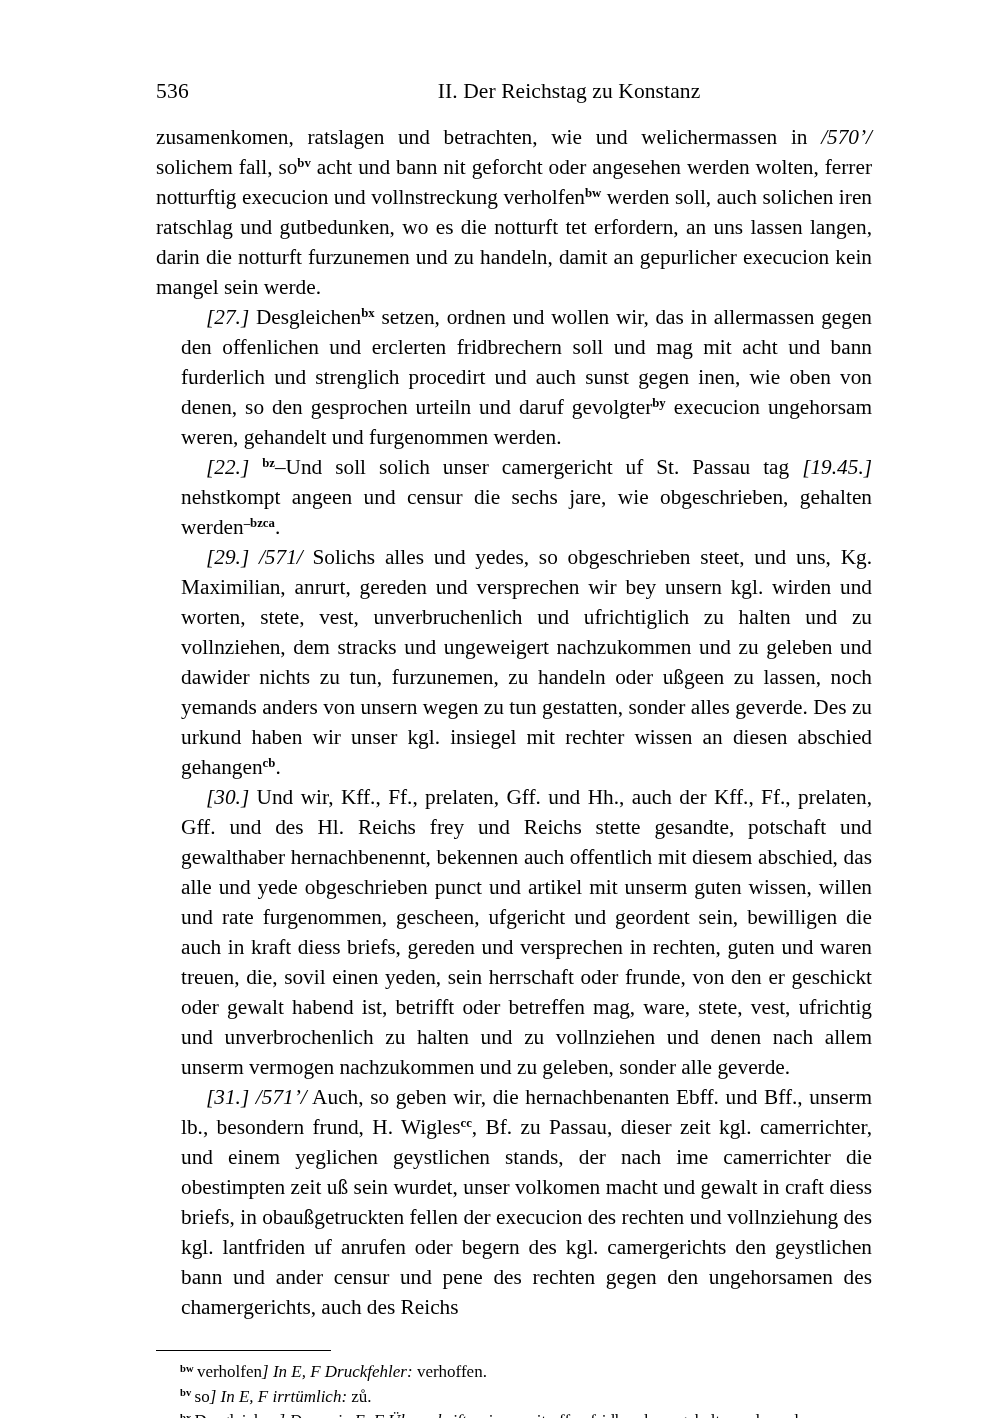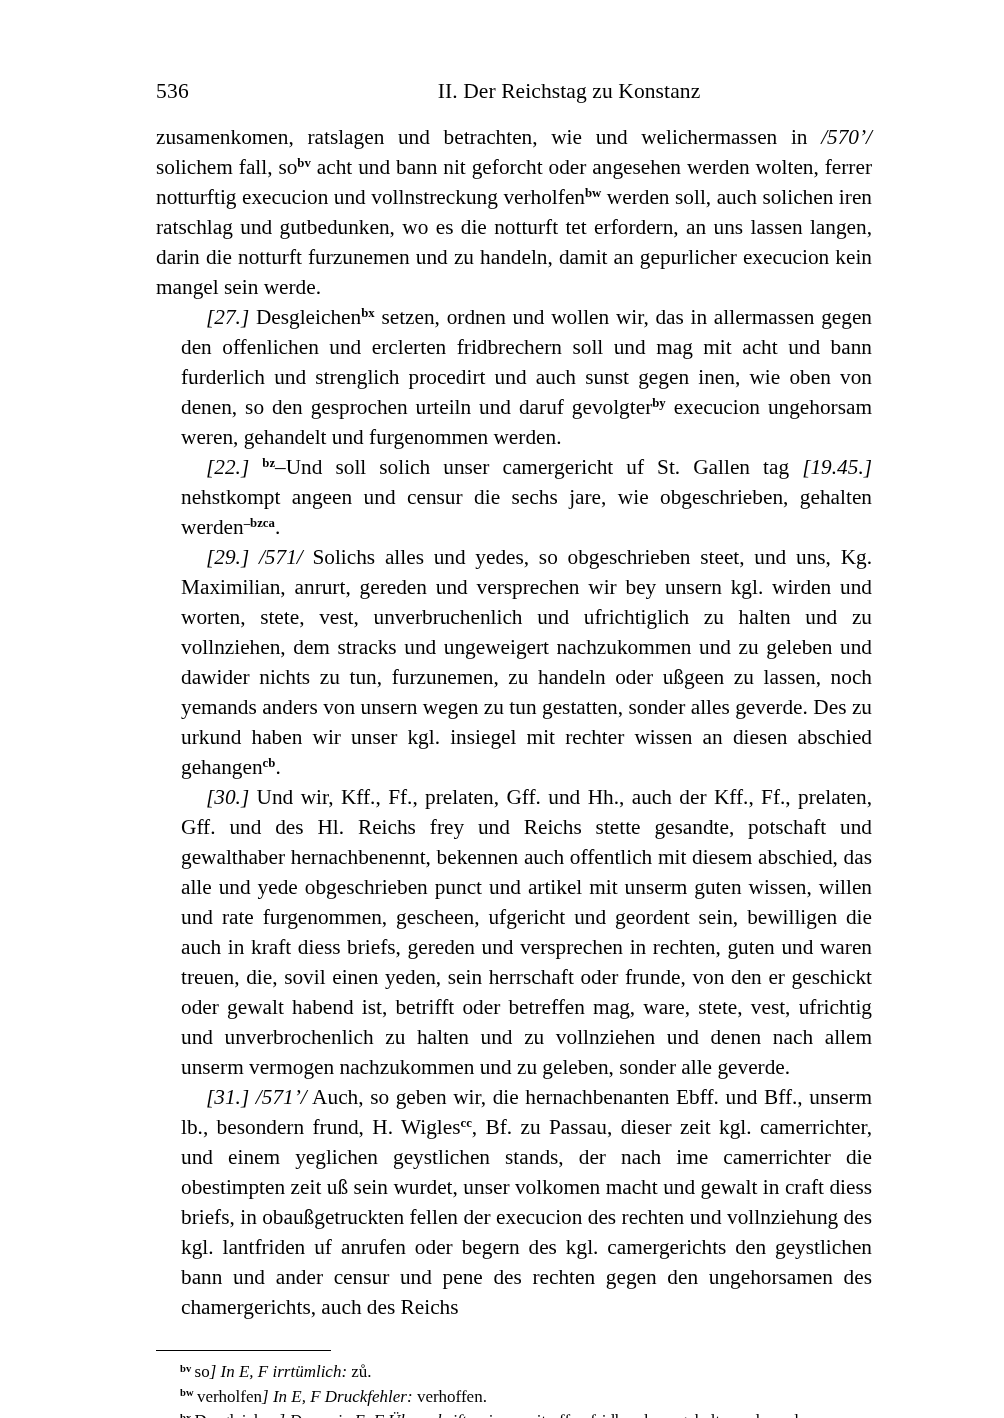--- a/index.html
+++ b/index.html
@@ -105,29 +105,29 @@
   <div class="content">
 
     <div class="running-head">
       <span class="folio">536</span>
       <span class="head-title">II. Der Reichstag zu Konstanz</span>
     </div>
 
     <div class="body-text">
         <p><span>zusamenkomen, ratslagen und betrachten, wie und welichermassen in </span><span class="it">/570’/</span><span> solichem fall, so</span><sup>bv</sup><span> acht und bann nit geforcht oder angesehen werden wolten, ferrer notturftig execucion und vollnstreckung verholfen</span><sup>bw</sup><span> werden soll, auch solichen iren ratschlag und gutbedunken, wo es die notturft tet erfordern, an uns lassen langen, darin die notturft furzunemen und zu handeln, damit an gepurlicher execucion kein mangel sein werde.</span></p>
         <p class="indent"><span class="it">[27.]</span><span> Desgleichen</span><sup>bx</sup><span> setzen, ordnen und wollen wir, das in allermassen gegen den offenlichen und erclerten fridbrechern soll und mag mit acht und bann furderlich und strenglich procedirt und auch sunst gegen inen, wie oben von denen, so den gesprochen urteiln und daruf gevolgter</span><sup>by</sup><span> execucion ungehorsam weren, gehandelt und furgenommen werden.</span></p>
-        <p class="indent"><span class="it">[22.]</span><span> </span><sup>bz</sup><span>–Und soll solich unser camergericht uf St. Gallen tag </span><span class="it">[19.45.]</span><span> nehstkompt angeen und censur die sechs jare, wie obgeschrieben, gehalten werden</span><sup>–bzca</sup><span>.</span></p>
+        <p class="indent"><span class="it">[22.]</span><span> </span><sup>bz</sup><span>–Und soll solich unser camergericht uf St. Passau tag </span><span class="it">[19.45.]</span><span> nehstkompt angeen und censur die sechs jare, wie obgeschrieben, gehalten werden</span><sup>–bzca</sup><span>.</span></p>
         <p class="indent"><span class="it">[29.]</span><span> </span><span class="it">/571/</span><span> Solichs alles und yedes, so obgeschrieben steet, und uns, Kg. Maximilian, anrurt, gereden und versprechen wir bey unsern kgl. wirden und worten, stete, vest, unverbruchenlich und ufrichtiglich zu halten und zu vollnziehen, dem stracks und ungeweigert nachzukommen und zu geleben und dawider nichts zu tun, furzunemen, zu handeln oder ußgeen zu lassen, noch yemands anders von unsern wegen zu tun gestatten, sonder alles geverde. Des zu urkund haben wir unser kgl. insiegel mit rechter wissen an diesen abschied gehangen</span><sup>cb</sup><span>.</span></p>
         <p class="indent"><span class="it">[30.]</span><span> Und wir, Kff., Ff., prelaten, Gff. und Hh., auch der Kff., Ff., prelaten, Gff. und des Hl. Reichs frey und Reichs stette gesandte, potschaft und gewalthaber hernachbenennt, bekennen auch offentlich mit diesem abschied, das alle und yede obgeschrieben punct und artikel mit unserm guten wissen, willen und rate furgenommen, gescheen, ufgericht und geordent sein, bewilligen die auch in kraft diess briefs, gereden und versprechen in rechten, guten und waren treuen, die, sovil einen yeden, sein herrschaft oder frunde, von den er geschickt oder gewalt habend ist, betrifft oder betreffen mag, ware, stete, vest, ufrichtig und unverbrochenlich zu halten und zu vollnziehen und denen nach allem unserm vermogen nachzukommen und zu geleben, sonder alle geverde.</span></p>
         <p class="indent"><span class="it">[31.]</span><span> </span><span class="it">/571’/</span><span> Auch, so geben wir, die hernachbenanten Ebff. und Bff., unserm lb., besondern frund, H. Wigles</span><sup>cc</sup><span>, Bf. zu Passau, dieser zeit kgl. camerrichter, und einem yeglichen geystlichen stands, der nach ime camerrichter die obestimpten zeit uß sein wurdet, unser volkomen macht und gewalt in craft diess briefs, in obaußgetruckten fellen der execucion des rechten und vollnziehung des kgl. lantfriden uf anrufen oder begern des kgl. camergerichts den geystlichen bann und ander censur und pene des rechten gegen den ungehorsamen des chamergerichts, auch des Reichs</span></p>
       </div>
 
     <div class="fn-rule"></div>
 
     <div class="footnotes">
+        <p><sup class="fn-label">bw</sup><span>verholfen</span><span class="it">]</span><span> </span><span class="it">In E, F Druckfehler:</span><span> verhoffen.</span></p>
         <p><sup class="fn-label">bv</sup><span>so</span><span class="it">]</span><span> </span><span class="it">In E, F irrtümlich:</span><span> zů.</span></p>
-        <p><sup class="fn-label">bw</sup><span>verholfen</span><span class="it">]</span><span> </span><span class="it">In E, F Druckfehler:</span><span> verhoffen.</span></p>
         <p><sup class="fn-label">bx</sup><span>Desgleichen</span><span class="it">]</span><span> </span><span class="it">Davor in E, F Überschrift:</span><span> wie es mit offen fridbrechern gehalten sol werden.</span></p>
       </div>
 
   </div>
 
 </div>
 
 </body></html>

